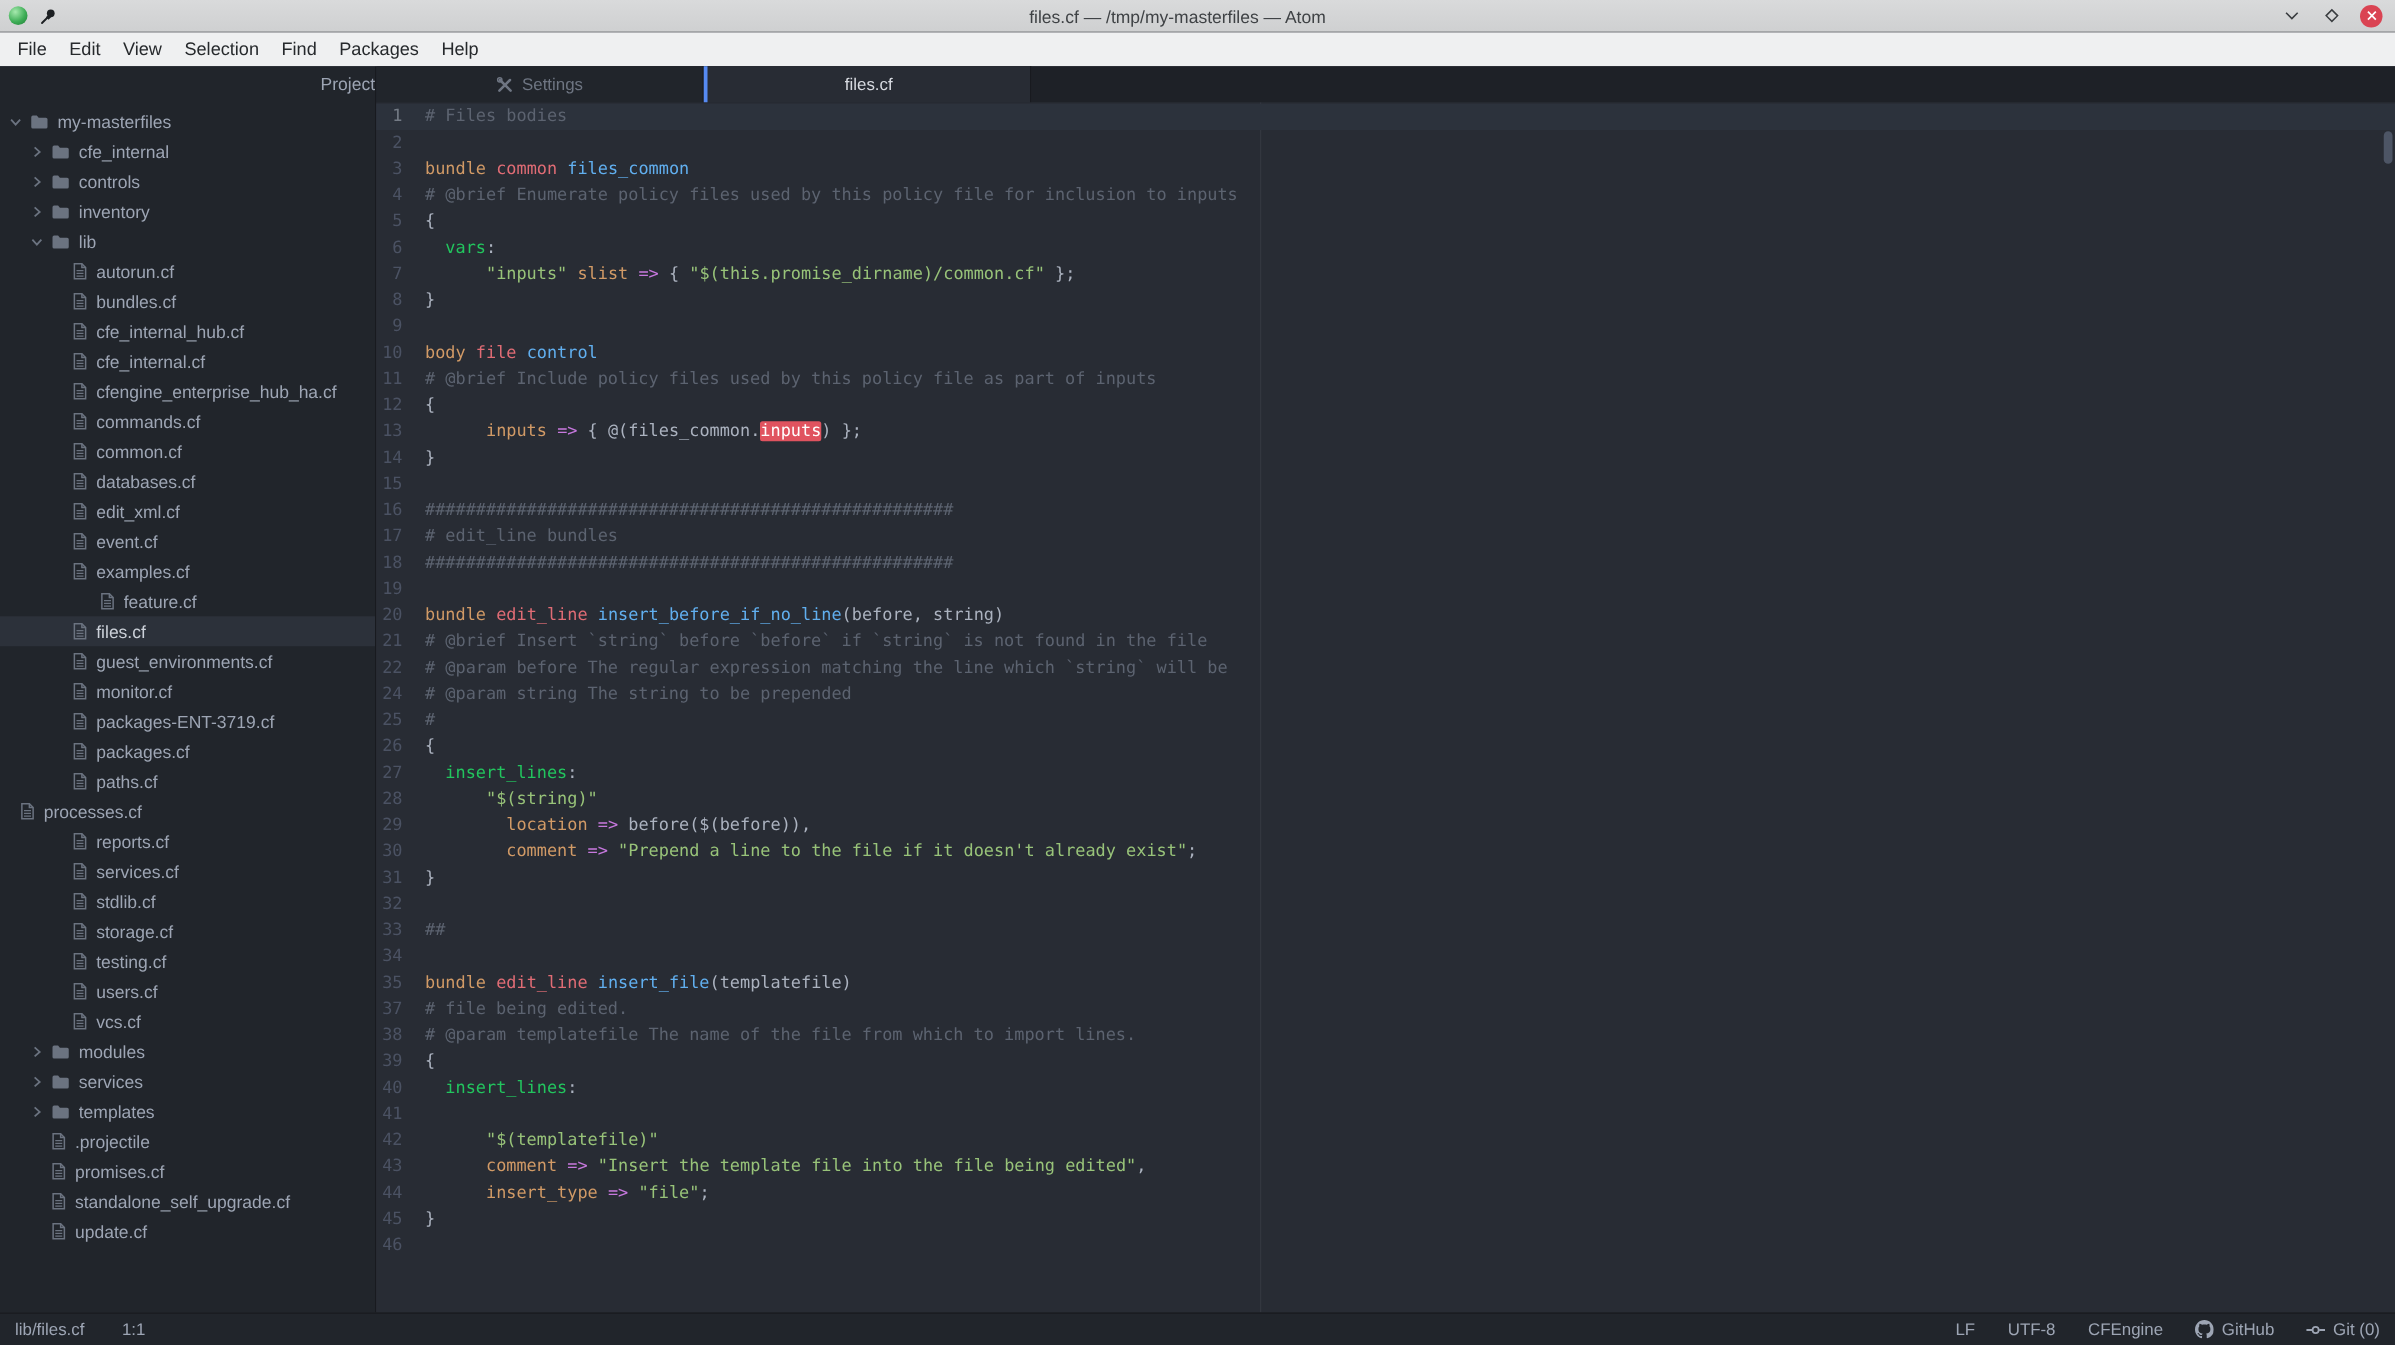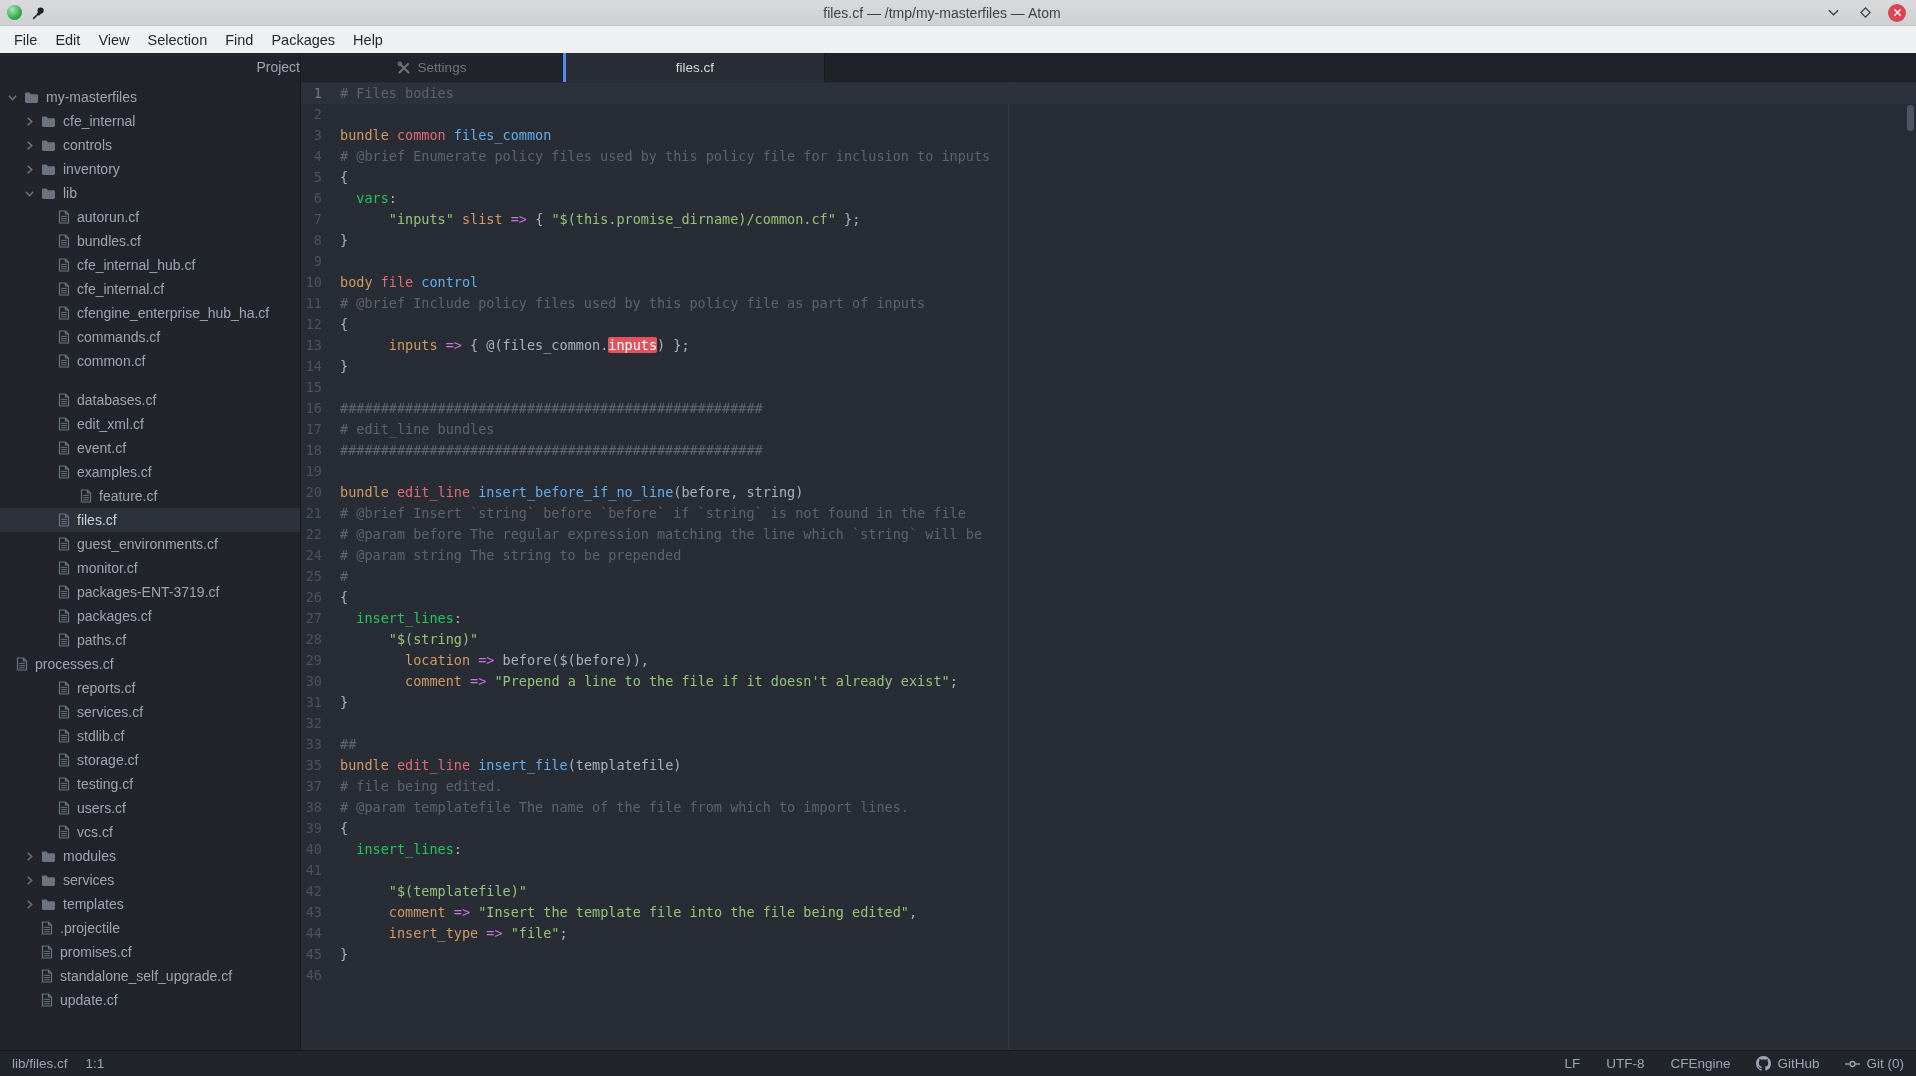--- a/index.html
+++ b/index.html
@@ -60,21 +60,21 @@
   .tree-row { height:24px; display:flex; align-items:center; font-size:14px; color:#9da5b4; cursor:default; }
   .tree-row.selected { background:#2c313a; color:#ccd1d9; }
   .tw { width:16px; flex:0 0 16px; display:flex; align-items:center; justify-content:flex-start; }
   .ticon { margin-right:7px; display:flex; align-items:center; }
   .tree-label { white-space:nowrap; }
 
   
   .statusbar { position:absolute; left:0; bottom:0; width:100%; height:26px; background:#21252b;
                border-top:1px solid #181a1f; display:flex; align-items:center;
                font-size:13.5px; color:#9da5b4; padding:0 12px; }
-  .sb-left { display:flex; align-items:center; gap:18px; }
+  .sb-left { display:flex; align-items:center; gap:30px; }
   .sb-right { margin-left:auto; display:flex; align-items:center; gap:26px; }
   .sb-item { display:flex; align-items:center; gap:6px; }
   svg { display:block; }
 </style>
 </head>
 <body>
 
 <div class="titlebar">
   <div class="tb-left">
     <div class="atom-ball"></div>
@@ -268,21 +268,21 @@
           <svg width="12" height="14" viewBox="0 0 12 14">
             <path d="M1.5 1 h6 l3 3 v9 h-9 z" fill="none" stroke="#6b7380" stroke-width="1.2"></path>
             <path d="M7.5 1 v3 h3" fill="none" stroke="#6b7380" stroke-width="1.2"></path>
             <line x1="3.2" y1="6.4" x2="8.8" y2="6.4" stroke="#6b7380" stroke-width="1"></line>
             <line x1="3.2" y1="8.6" x2="8.8" y2="8.6" stroke="#6b7380" stroke-width="1"></line>
             <line x1="3.2" y1="10.8" x2="8.8" y2="10.8" stroke="#6b7380" stroke-width="1"></line>
           </svg>
         </span>
         <span class="tree-label">common.cf</span>
       </div>
-      <div class="tree-row" style="padding-left: 42px; margin-top: 15px;">
+      <div class="tree-row" style="padding-left: 42px;">
         <span class="tw"></span>
         <span class="ticon">
           <svg width="12" height="14" viewBox="0 0 12 14">
             <path d="M1.5 1 h6 l3 3 v9 h-9 z" fill="none" stroke="#6b7380" stroke-width="1.2"></path>
             <path d="M7.5 1 v3 h3" fill="none" stroke="#6b7380" stroke-width="1.2"></path>
             <line x1="3.2" y1="6.4" x2="8.8" y2="6.4" stroke="#6b7380" stroke-width="1"></line>
             <line x1="3.2" y1="8.6" x2="8.8" y2="8.6" stroke="#6b7380" stroke-width="1"></line>
             <line x1="3.2" y1="10.8" x2="8.8" y2="10.8" stroke="#6b7380" stroke-width="1"></line>
           </svg>
         </span>
@@ -660,20 +660,21 @@
       <div class="line"><span class="ln">24</span><span class="lc"><span class="s-cm"># @param string The string to be prepended</span></span></div>
       <div class="line"><span class="ln">25</span><span class="lc"><span class="s-cm">#</span></span></div>
       <div class="line"><span class="ln">26</span><span class="lc"><span class="s-tx">{</span></span></div>
       <div class="line"><span class="ln">27</span><span class="lc"><span class="s-tx">  </span><span class="s-cy">insert_lines</span><span class="s-tx">:</span></span></div>
       <div class="line"><span class="ln">28</span><span class="lc"><span class="s-tx">      </span><span class="s-st">"$(string)"</span></span></div>
       <div class="line"><span class="ln">29</span><span class="lc"><span class="s-tx">        </span><span class="s-kw">location</span><span class="s-tx"> </span><span class="s-pu">=&gt;</span><span class="s-tx"> before($(before)),</span></span></div>
       <div class="line"><span class="ln">30</span><span class="lc"><span class="s-tx">        </span><span class="s-kw">comment</span><span class="s-tx"> </span><span class="s-pu">=&gt;</span><span class="s-tx"> </span><span class="s-st">"Prepend a line to the file if it doesn't already exist"</span><span class="s-tx">;</span></span></div>
       <div class="line"><span class="ln">31</span><span class="lc"><span class="s-tx">}</span></span></div>
       <div class="line"><span class="ln">32</span><span class="lc"></span></div>
       <div class="line"><span class="ln">33</span><span class="lc"><span class="s-cm">##</span></span></div>
+      <div class="line"><span class="ln">34</span><span class="lc"></span></div>
       <div class="line"><span class="ln">35</span><span class="lc"><span class="s-kw">bundle</span><span class="s-tx"> </span><span class="s-rd">edit_line</span><span class="s-tx"> </span><span class="s-bl">insert_file</span><span class="s-tx">(templatefile)</span></span></div>
       <div class="line"><span class="ln">37</span><span class="lc"><span class="s-cm"># file being edited.</span></span></div>
       <div class="line"><span class="ln">38</span><span class="lc"><span class="s-cm"># @param templatefile The name of the file from which to import lines.</span></span></div>
       <div class="line"><span class="ln">39</span><span class="lc"><span class="s-tx">{</span></span></div>
       <div class="line"><span class="ln">40</span><span class="lc"><span class="s-tx">  </span><span class="s-cy">insert_lines</span><span class="s-tx">:</span></span></div>
       <div class="line"><span class="ln">41</span><span class="lc"></span></div>
       <div class="line"><span class="ln">42</span><span class="lc"><span class="s-tx">      </span><span class="s-st">"$(templatefile)"</span></span></div>
       <div class="line"><span class="ln">43</span><span class="lc"><span class="s-tx">      </span><span class="s-kw">comment</span><span class="s-tx"> </span><span class="s-pu">=&gt;</span><span class="s-tx"> </span><span class="s-st">"Insert the template file into the file being edited"</span><span class="s-tx">,</span></span></div>
       <div class="line"><span class="ln">44</span><span class="lc"><span class="s-tx">      </span><span class="s-kw">insert_type</span><span class="s-tx"> </span><span class="s-pu">=&gt;</span><span class="s-tx"> </span><span class="s-st">"file"</span><span class="s-tx">;</span></span></div>
       <div class="line"><span class="ln">45</span><span class="lc"><span class="s-tx">}</span></span></div>

